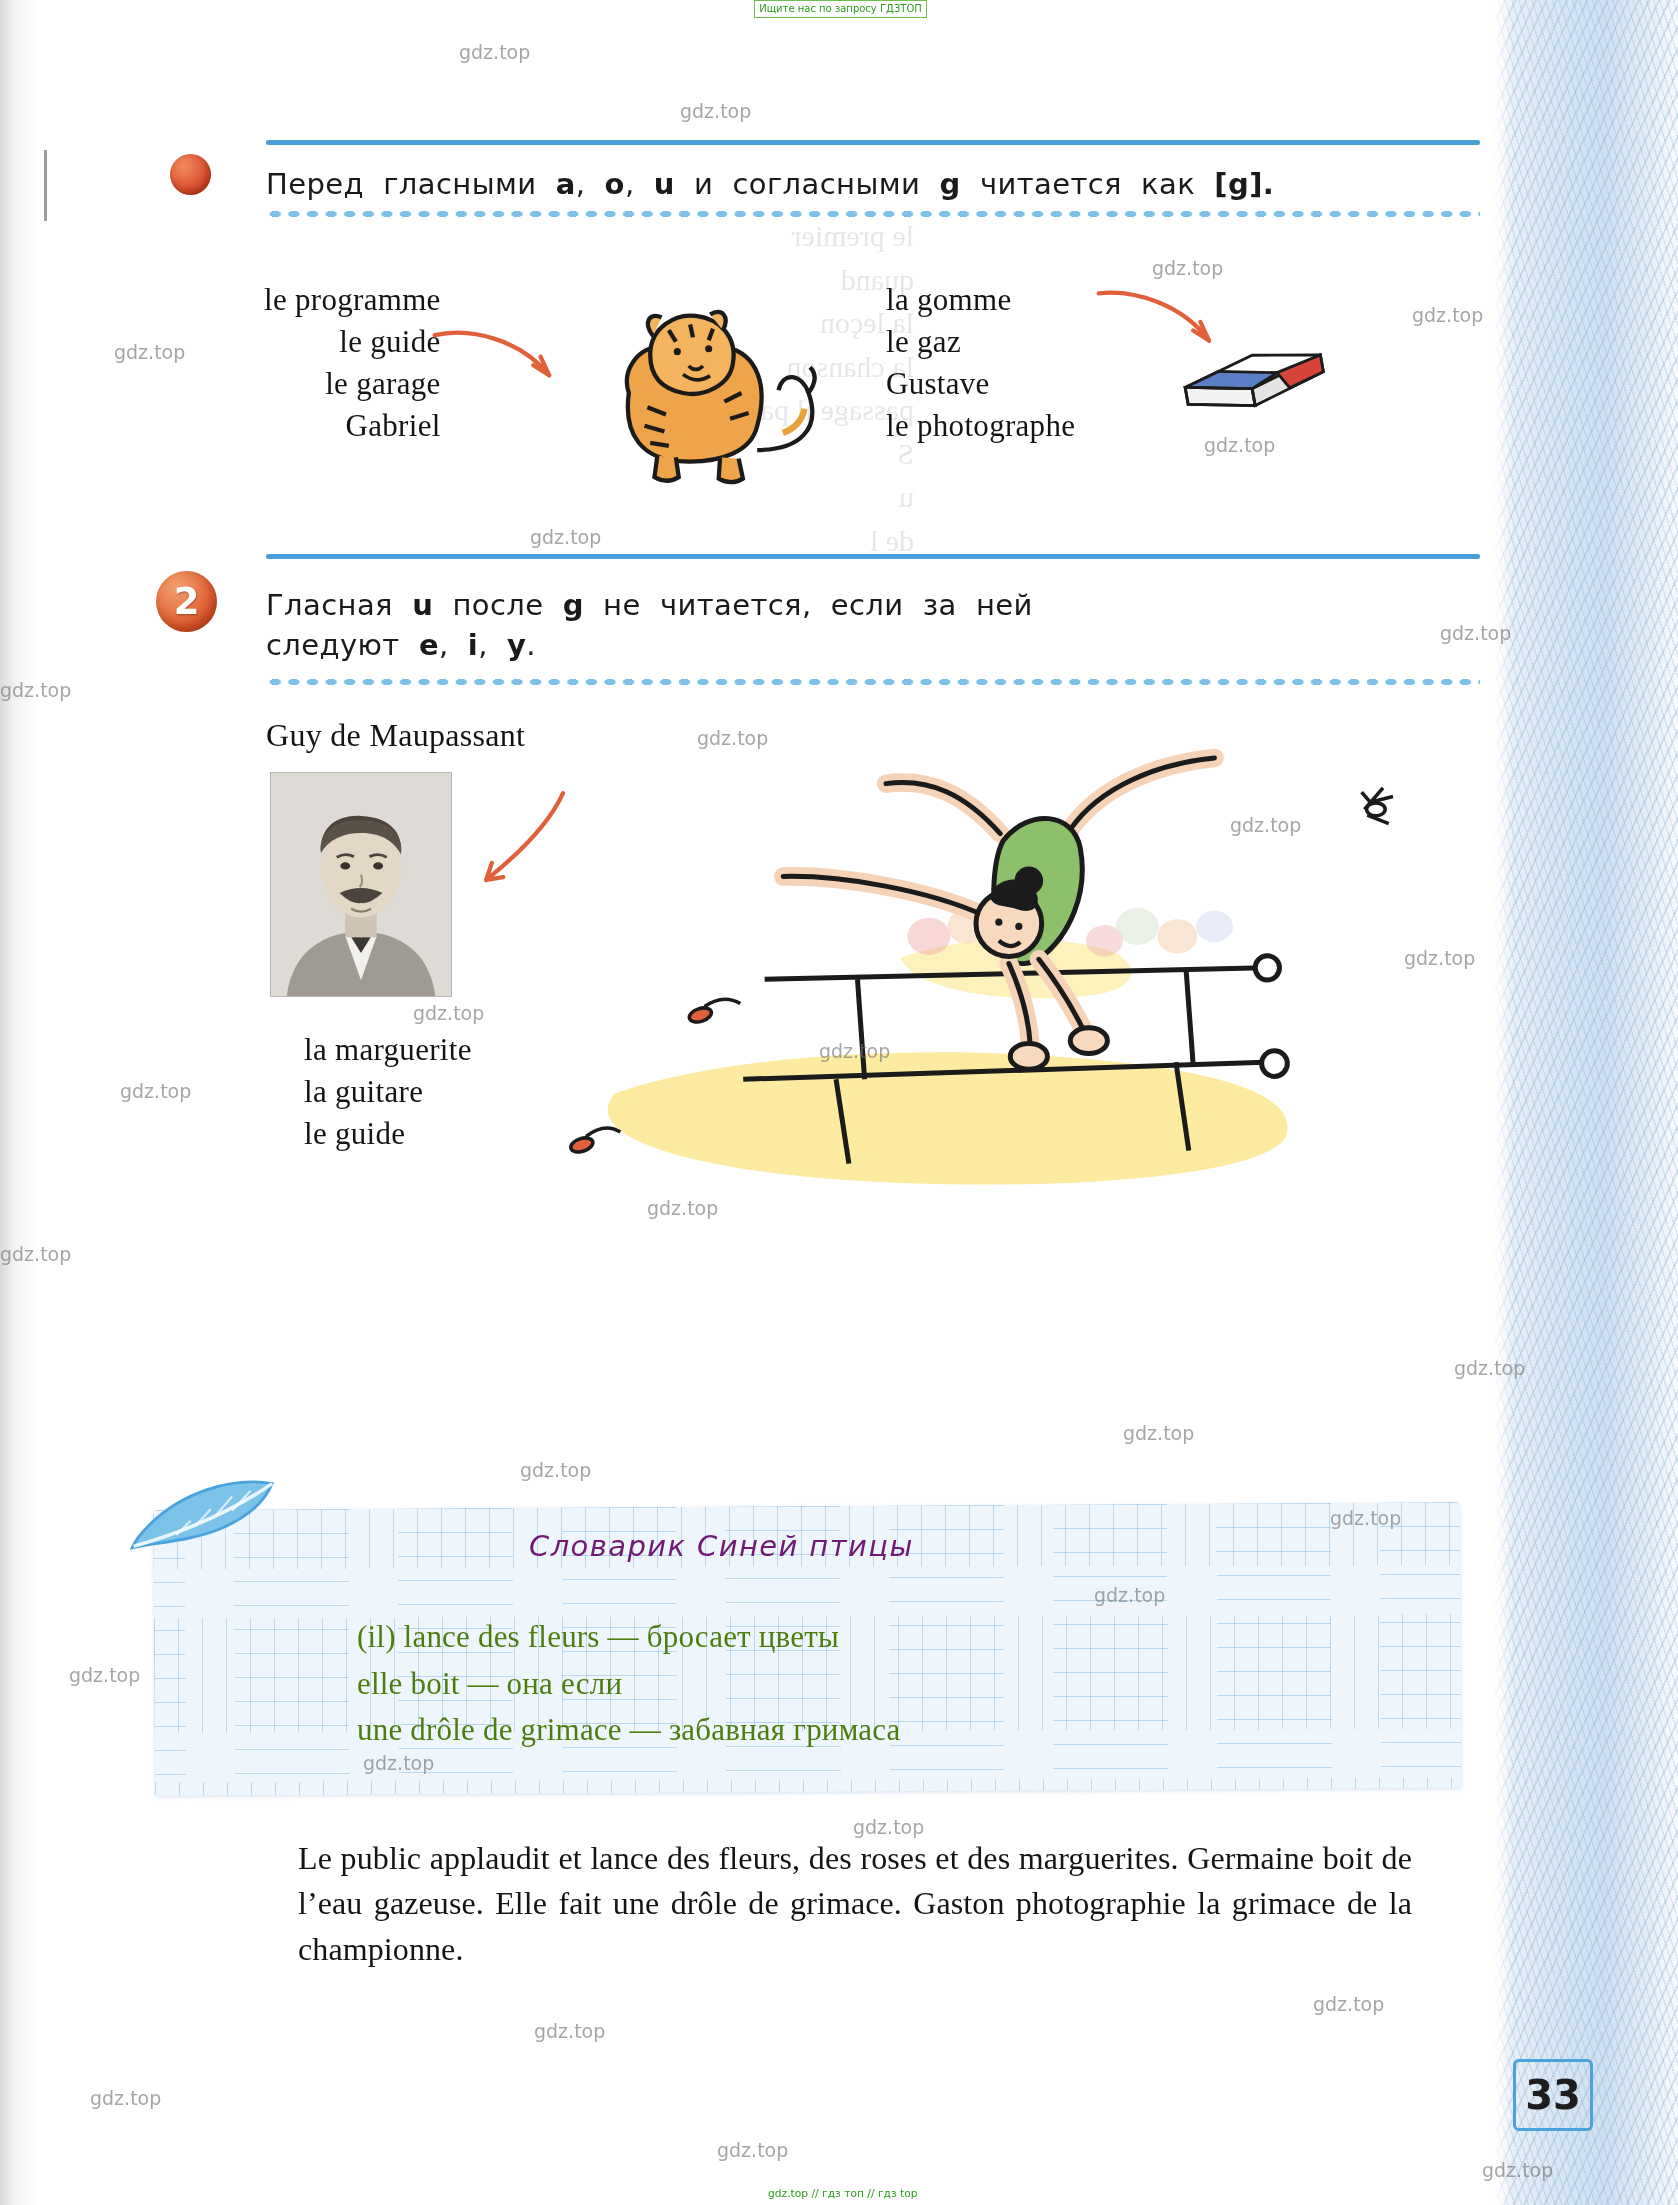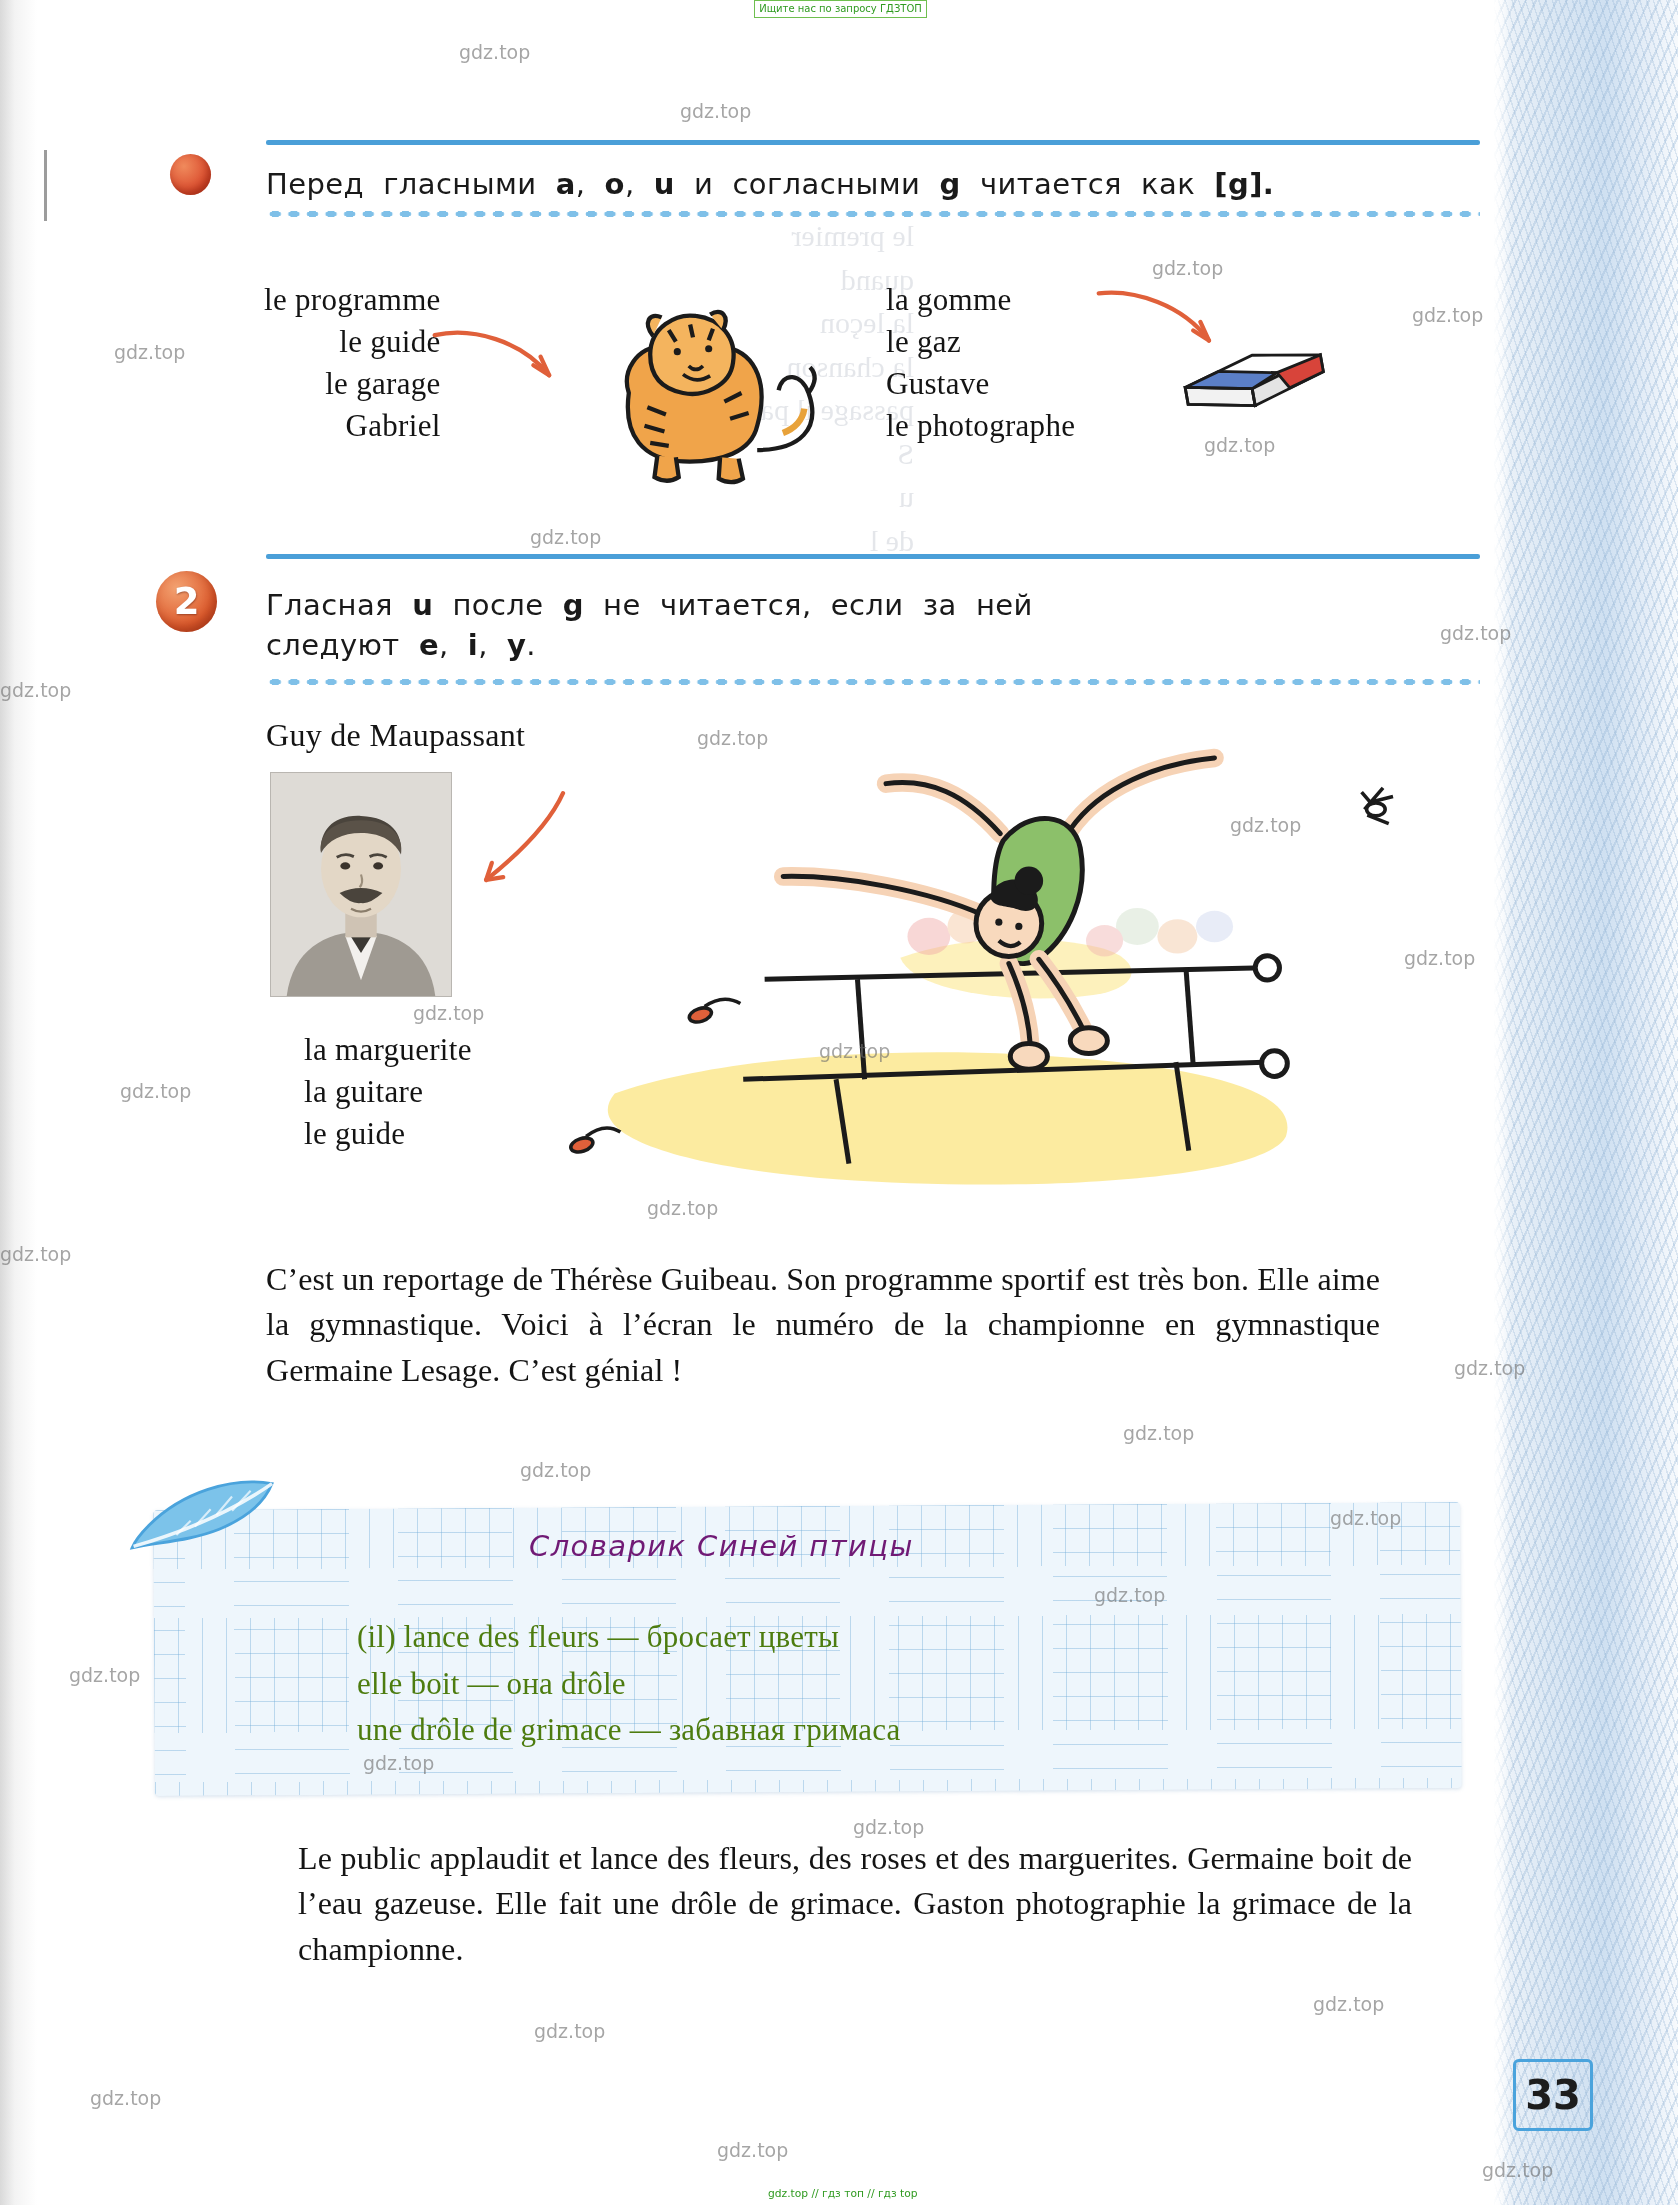--- a/index.html
+++ b/index.html
@@ -422,27 +422,26 @@
     <g stroke="#1b1b1b" stroke-width="5" fill="none">
       <path d="M80 580 q26 -20 48 -6"></path>
       <ellipse cx="74" cy="592" rx="16" ry="9" fill="#e0603a" stroke="#1b1b1b" stroke-width="5" transform="rotate(-18 74 592)"></ellipse>
       <path d="M246 398 q26 -18 50 -4"></path>
       <ellipse cx="240" cy="410" rx="16" ry="9" fill="#e0603a" stroke="#1b1b1b" stroke-width="5" transform="rotate(-18 240 410)"></ellipse>
       <path d="M1166 98 l24 28 M1196 92 l-26 30 M1174 130 l30 12 M1178 112 l32 -8"></path>
       <ellipse cx="1186" cy="122" rx="13" ry="9" fill="#ffffff" stroke="#1b1b1b" stroke-width="5"></ellipse>
     </g>
   </svg>
 
-  <div class="para" style="left:266px; top:1257px; width:1114px;">C’est un reportage de Thérèse Guibeau. Son programme sportif est très bon. Elle aime la gymnastique. Voici à l’écran le numéro de la championne en gymnastique Germaine Lesage. C’est génial !</div>
 
   <div class="vocab-box" style="left:154px; top:1506px; width:1307px; height:286px;"></div>
   <div class="vocab-title" style="left:529px; top:1529px;">Словарик Синей птицы</div>
   <div class="vocab-lines" style="left:357px; top:1614px;">
     <div>(il) lance des fleurs — бросает цветы</div>
-    <div>elle boit — она drôle</div>
+    <div>elle boit — она если</div>
     <div>une drôle de grimace — забавная гримаса</div>
   </div>
 
   <svg class="illus" style="left:125px; top:1472px;" width="157" height="86" viewBox="0 0 220 120">
     <path d="M206 16 C150 6, 80 28, 34 74 C22 86, 14 96, 10 106 C48 98, 92 96, 132 80 C170 64, 196 42, 206 16 Z" fill="#7cc3ea" stroke="#4aa3dc" stroke-width="4"></path>
     <path d="M206 16 C160 48, 96 80, 12 104" stroke="#ffffff" stroke-width="5" fill="none" opacity=".85"></path>
     <path d="M150 34 l-22 26 M176 26 l-26 28 M120 52 l-22 24 M92 68 l-20 20" stroke="#ffffff" stroke-width="3" fill="none" opacity=".7"></path>
   </svg>
 
   <div class="para" style="left:266px; top:1836px; width:1114px;margin-left:32px;">Le public applaudit et lance des fleurs, des roses et des marguerites. Germaine boit de l’eau gazeuse. Elle fait une drôle de grimace. Gaston photographie la grimace de la championne.</div>

